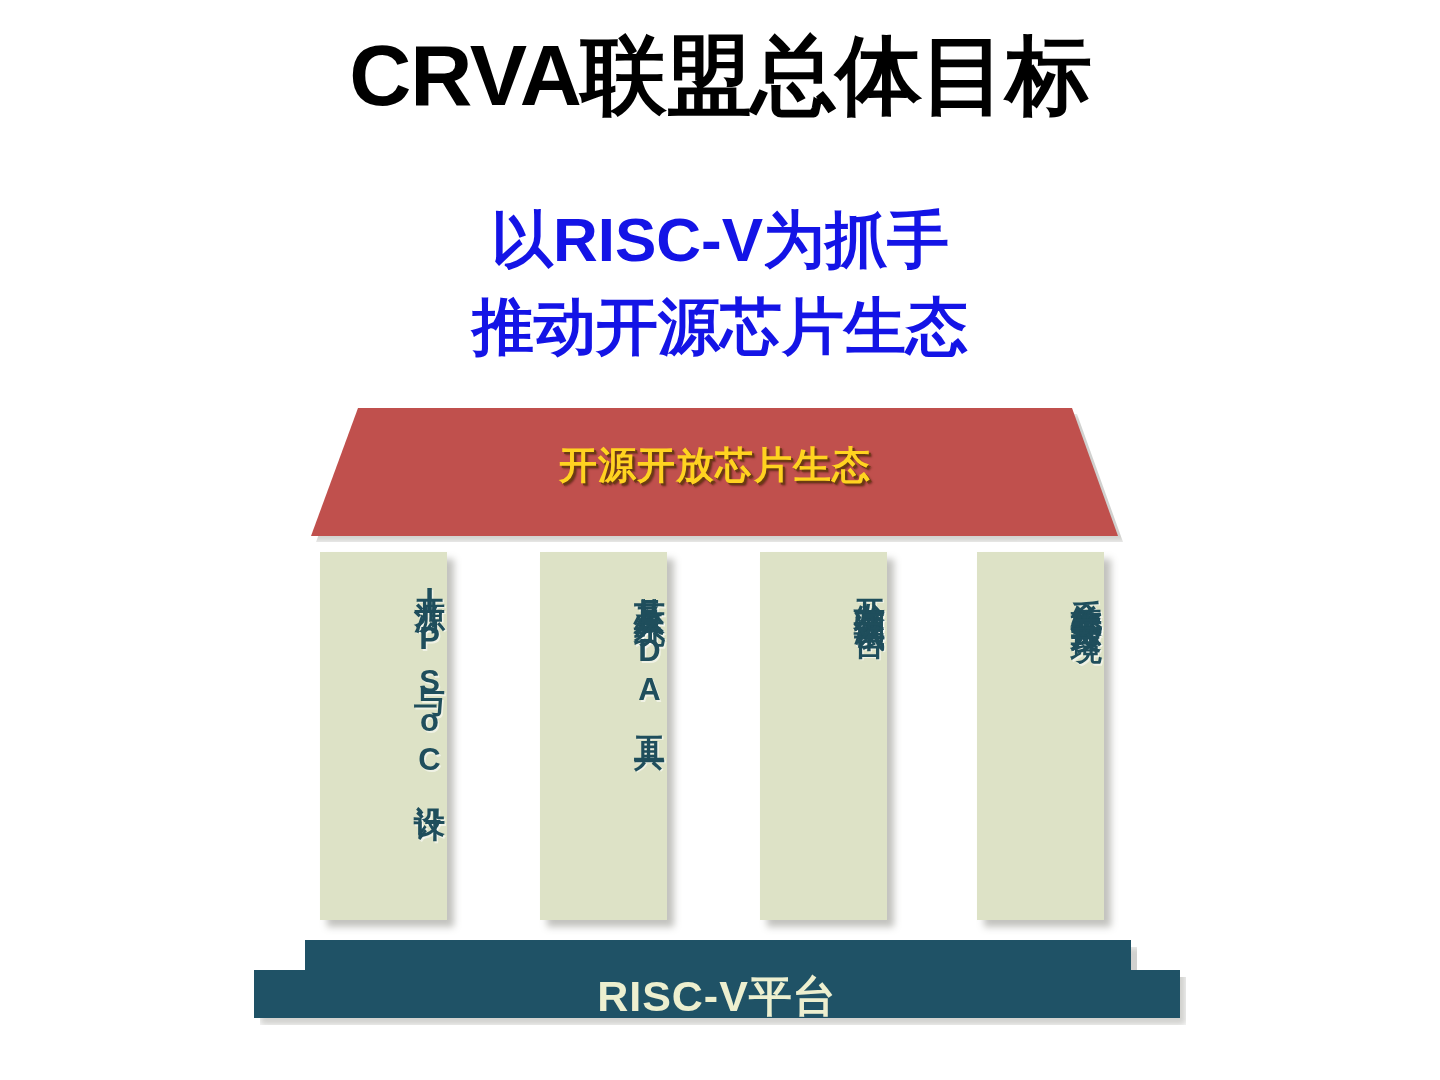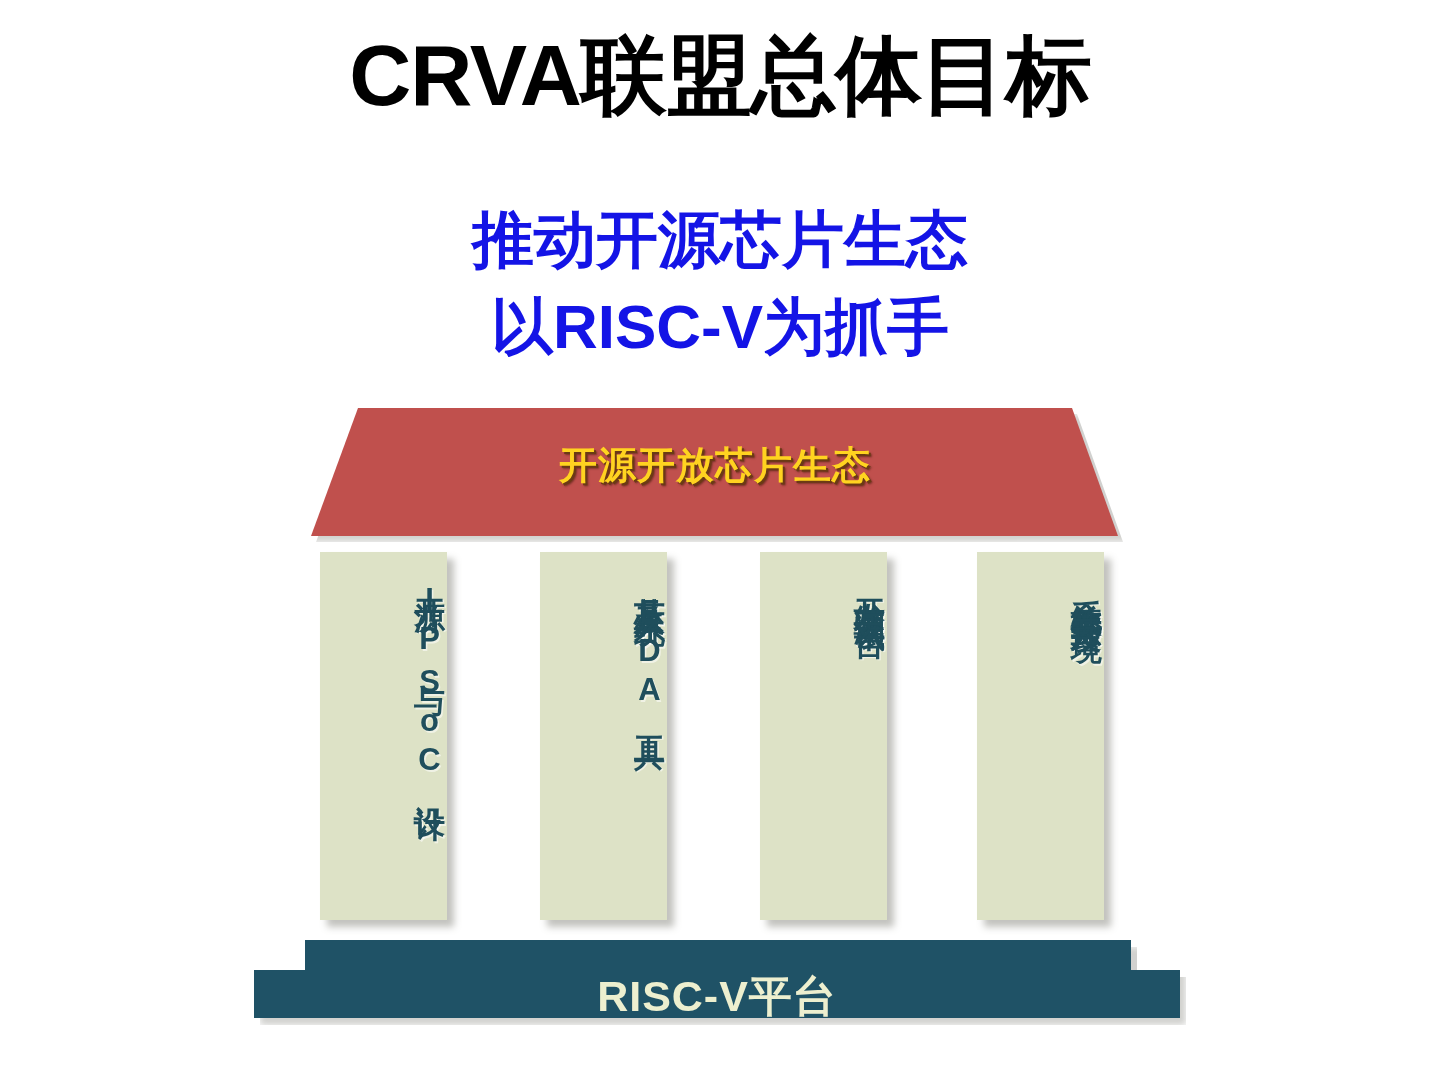--- a/index.html
+++ b/index.html
@@ -174,22 +174,22 @@
   }
 </style>
 </head>
 <body>
 
 <div class="slide">
 
   <div class="page-title">CRVA联盟总体目标</div>
 
   <div class="subtitle">
+    <span class="line">以RISC-V为抓手</span>
     <span class="line">推动开源芯片生态</span>
-    <span class="line">以RISC-V为抓手</span>
   </div>
 
   <div class="temple">
 
     <div class="roof-wrap">
       <div class="roof-shadow"></div>
       <div class="roof"></div>
       <div class="roof-label">开源开放芯片生态</div>
     </div>
 

